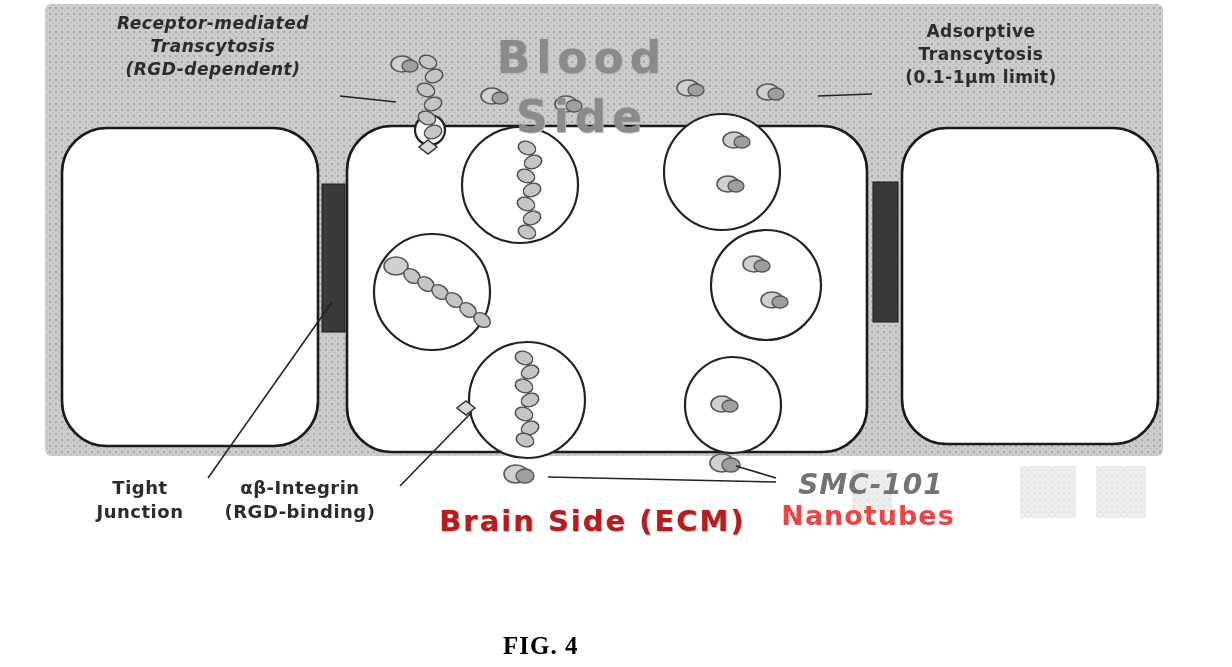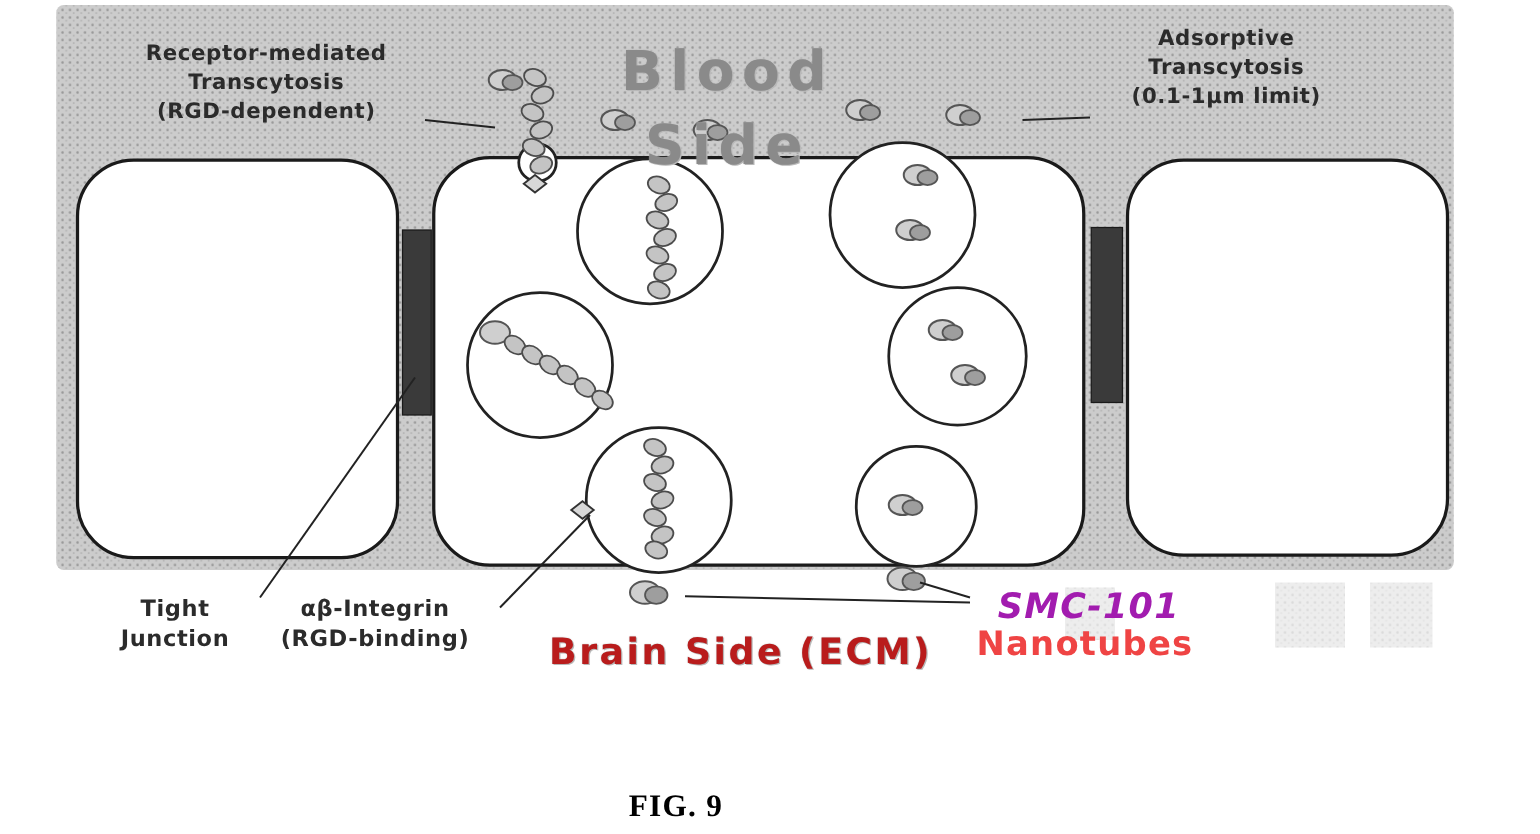--- a/index.html
+++ b/index.html
@@ -20,21 +20,21 @@
   
   .lbl{
     position:absolute;white-space:pre-line;color:#2b2b2b;font-weight:bold;
     text-align:center;line-height:1.35;letter-spacing:0.5px;
   }
   .lbl-small{font-size:17px;}
   .lbl-tj{font-size:18px;}
   .fuzzy{color:#8a8a8a;text-shadow:0 0 1px #aaaaaa,1px 1px 0 #bbbbbb;}
   .blood{font-size:44px;letter-spacing:6px;}
   .brain{font-size:29px;letter-spacing:2px;color:#b91c1c;}
-  .smc{font-size:28px;font-style:italic;color:#a21caf;letter-spacing:1px;}
+  .smc{font-size:28px;font-style:italic;color:#737373;letter-spacing:1px;}
   .nano{font-size:27px;color:#ef4444;letter-spacing:1px;}
   .caption{
     position:absolute;font-family:"Liberation Serif","DejaVu Serif",serif;
     font-weight:bold;font-size:25px;color:#000000;letter-spacing:1px;
   }
 </style>
 </head>
 <body>
 
 <div class="stage">
@@ -165,21 +165,21 @@
       </g>
 
     <path class="lead" d="M340,96 L396,102"></path>
     <path class="lead" d="M872,94 L818,96"></path>
     <path class="lead" d="M208,478 L332,302"></path>
     <path class="lead" d="M400,486 L472,412"></path>
     <path class="lead" d="M776,482 L548,477"></path>
     <path class="lead" d="M776,478 L736,466"></path>
   </svg>
 
-  <div class="lbl lbl-small" style="left:80px;top:32px;width:266px;">Receptor-mediated
+  <div class="lbl lbl-small" style="left:80px;top:12px;width:266px;font-style:italic;">Receptor-mediated
 Transcytosis
 (RGD-dependent)</div>
 
   <div class="lbl blood fuzzy" style="left:462px;top:28px;width:240px;">Blood Side</div>
 
   <div class="lbl lbl-small" style="left:872px;top:20px;width:218px;text-align:center;">Adsorptive
 Transcytosis
 (0.1-1μm limit)</div>
 
   <div class="lbl lbl-tj" style="left:84px;top:476px;width:112px;">Tight
@@ -187,15 +187,15 @@
 
   <div class="lbl lbl-tj" style="left:202px;top:476px;width:196px;">αβ-Integrin
 (RGD-binding)</div>
 
   <div class="lbl brain fuzzy" style="left:420px;top:502px;width:345px;">Brain Side (ECM)</div>
 
   <div class="lbl smc" style="left:776px;top:466px;width:190px;">SMC-101</div>
 
   <div class="lbl nano" style="left:762px;top:498px;width:212px;">Nanotubes</div>
 
-  <div class="caption" style="left:503px;top:632px;">FIG. 9</div>
+  <div class="caption" style="left:503px;top:632px;">FIG. 4</div>
 
 </div>
 
 </body></html>

